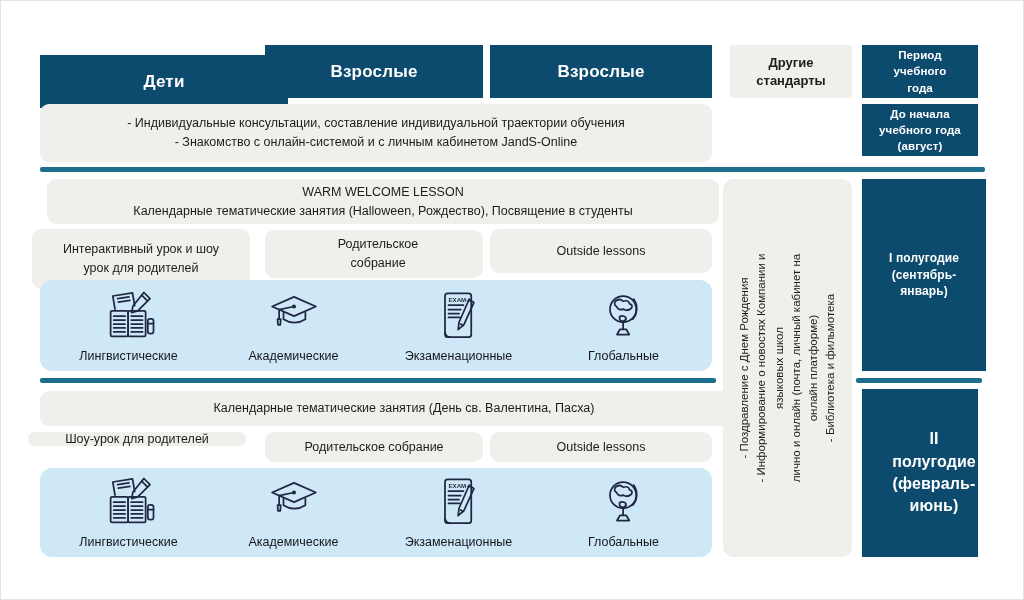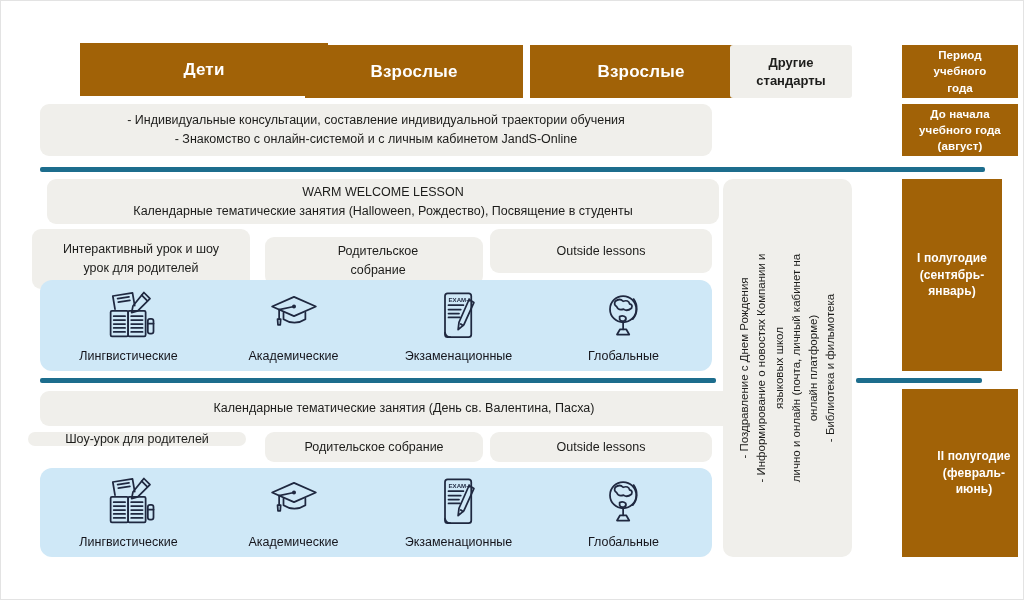--- a/index.html
+++ b/index.html
@@ -4,21 +4,21 @@
 <style>
   html,body{margin:0;padding:0;background:#ffffff;}
   .canvas{
     position:relative;width:1024px;height:600px;background:#ffffff;
     font-family:"Liberation Sans",sans-serif;color:#1d1d1b;overflow:hidden;
     box-shadow:inset 0 0 0 1px #e3e3e3;
   }
   .abs{position:absolute;box-sizing:border-box;}
   .flexc{display:flex;align-items:center;justify-content:center;text-align:center;}
   .pre{white-space:pre-line;}
-  .blue{background:#a16207;color:#ffffff;font-weight:bold;margin-left:40px;}
+  .blue{background:#0c4a6e;color:#ffffff;font-weight:bold;}
   .hdr{font-size:17px;letter-spacing:.2px;}
   .small-blue{font-size:11.5px;line-height:1.4;letter-spacing:.1px;}
   .gray{background:#f0efeb;border-radius:9px;}
   .gray-sq{background:#f0efeb;border-radius:3px;}
   .body-txt{font-size:12.5px;line-height:1.5;color:#1c1c1a;}
   .bold{font-weight:bold;}
   .divider{background:#1d6d8d;border-radius:2px;}
   .panel{background:#cfe8f7;border-radius:12px;display:flex;align-items:stretch;padding:8px 6px 6px;}
   .cat{flex:1 1 25%;display:flex;flex-direction:column;align-items:center;justify-content:flex-end;gap:4px;}
   .cat svg{display:block;}
@@ -30,43 +30,43 @@
     font-size:11.5px;line-height:1.5;text-align:center;color:#1c1c1a;
   }
   .icon-stroke{fill:none;stroke:#1f2840;stroke-width:2;stroke-linecap:round;stroke-linejoin:round;}
   .exam-text{font-size:7px;font-weight:bold;fill:#1f2840;stroke:none;font-family:"Liberation Sans",sans-serif;}
 </style>
 </head>
 <body>
 
 <div class="canvas">
 
-  <div class="abs flexc blue hdr" style="left:40px;top:43px;width:248px;height:53px;">Дети</div>
+  <div class="abs flexc blue hdr" style="left:40px;top:55px;width:248px;height:53px;">Дети</div>
   <div class="abs flexc blue hdr" style="left:265px;top:45px;width:218px;height:53px;">Взрослые</div>
   <div class="abs flexc blue hdr" style="left:490px;top:45px;width:222px;height:53px;">Взрослые</div>
   <div class="abs flexc gray-sq bold pre" style="left:730px;top:45px;width:122px;height:53px;font-size:13px;line-height:1.35;">Другие
 стандарты</div>
   <div class="abs flexc blue small-blue pre" style="left:862px;top:45px;width:116px;height:53px;">Период
 учебного
 года</div>
 
-  <div class="abs flexc gray body-txt pre" style="left:40px;top:104px;width:672px;height:52px;padding:16px 20px;">- Индивидуальные консультации, составление индивидуальной траектории обучения
+  <div class="abs flexc gray body-txt pre" style="left:40px;top:104px;width:672px;height:58px;padding:16px 20px;">- Индивидуальные консультации, составление индивидуальной траектории обучения
 - Знакомство с онлайн-системой и с личным кабинетом JandS-Online</div>
   <div class="abs flexc blue small-blue pre" style="left:862px;top:104px;width:116px;height:52px;">До начала
 учебного года
 (август)</div>
 
   <div class="abs divider" style="left:40px;top:167px;width:945px;height:5px;"></div>
 
   <div class="abs flexc gray body-txt pre" style="left:40px;top:179px;width:672px;height:45px;padding:0 16px;margin-left:7px;">WARM WELCOME LESSON
 Календарные тематические занятия (Halloween, Рождество), Посвящение в студенты</div>
 
   <div class="abs flexc gray body-txt pre" style="left:32px;top:229px;width:218px;height:60px;">Интерактивный урок и шоу
 урок для родителей</div>
-  <div class="abs flexc gray body-txt pre" style="left:265px;top:237px;width:218px;height:48px;padding-left:8px;">Родительское
+  <div class="abs flexc gray body-txt pre" style="left:265px;top:230px;width:218px;height:48px;padding-left:8px;">Родительское
 собрание</div>
   <div class="abs flexc gray body-txt pre" style="left:490px;top:229px;width:222px;height:44px;">Outside lessons</div>
 
   <div class="abs panel" style="left:40px;top:280px;width:672px;height:91px;">
     <div class="cat">
       <span>
         <svg width="58" height="56" viewBox="0 0 64 64">
             <g class="icon-stroke">
           <path d="M16 23 L13.5 8 L36 4.5 L38.5 19"></path>
           <path d="M19 11 L32 9 M19.8 15 L33 13"></path>
@@ -210,20 +210,20 @@
 
   <div class="abs vbox" style="left:723px;top:179px;width:129px;height:378px;">
     <div class="vtext pre">- Поздравление с Днем Рождения
 - Информирование о новостях Компании и
 языковых школ
 лично и онлайн (почта, личный кабинет на
 онлайн платформе)
 - Библиотека и фильмотека</div>
   </div>
 
-  <div class="abs flexc blue small-blue pre" style="left:862px;top:179px;width:100px;height:192px;font-size:12px;">I полугодие
+  <div class="abs flexc blue small-blue pre" style="left:862px;top:179px;width:124px;height:192px;font-size:12px;">I полугодие
 (сентябрь-
 январь)</div>
-  <div class="abs flexc blue small-blue pre" style="left:862px;top:389px;width:116px;height:168px;font-size:12px;padding-left:28px;">II полугодие
+  <div class="abs flexc blue small-blue pre" style="left:862px;top:389px;width:116px;height:168px;font-size:16px;padding-left:28px;">II полугодие
 (февраль-
 июнь)</div>
 
 </div>
 
 </body></html>

